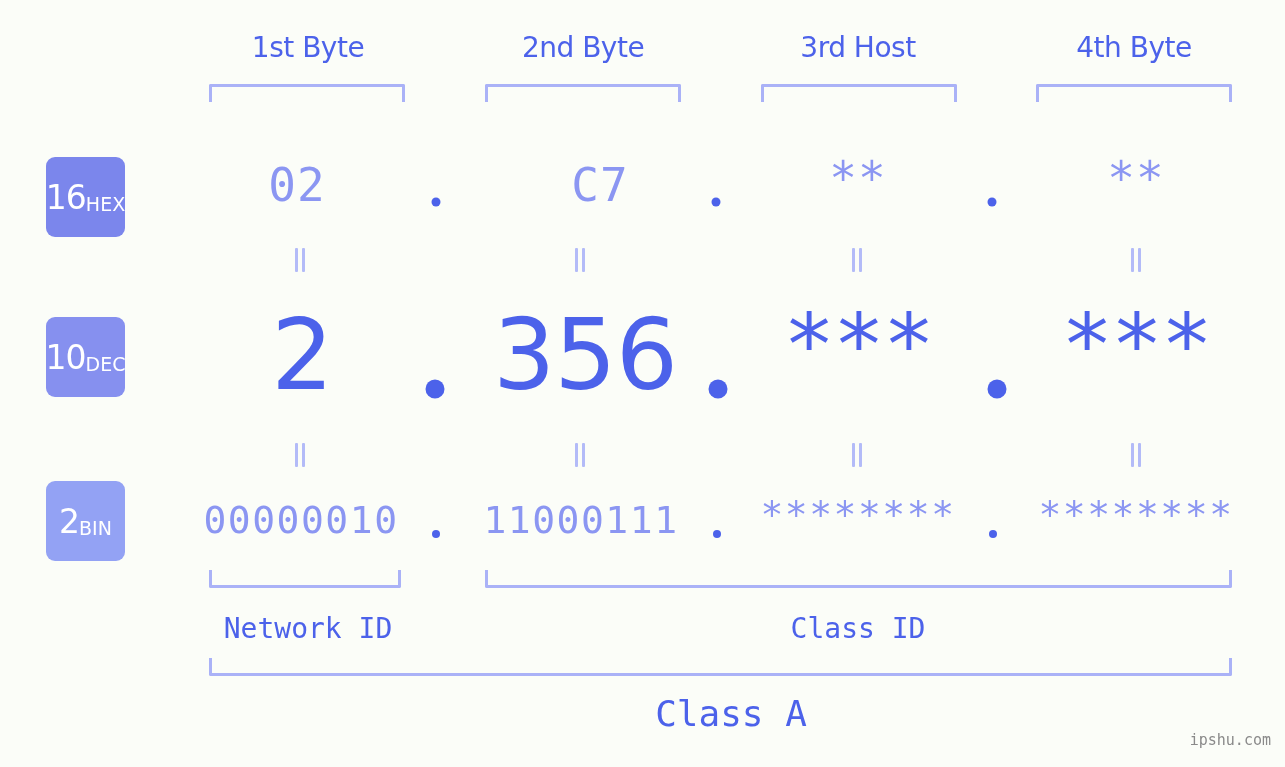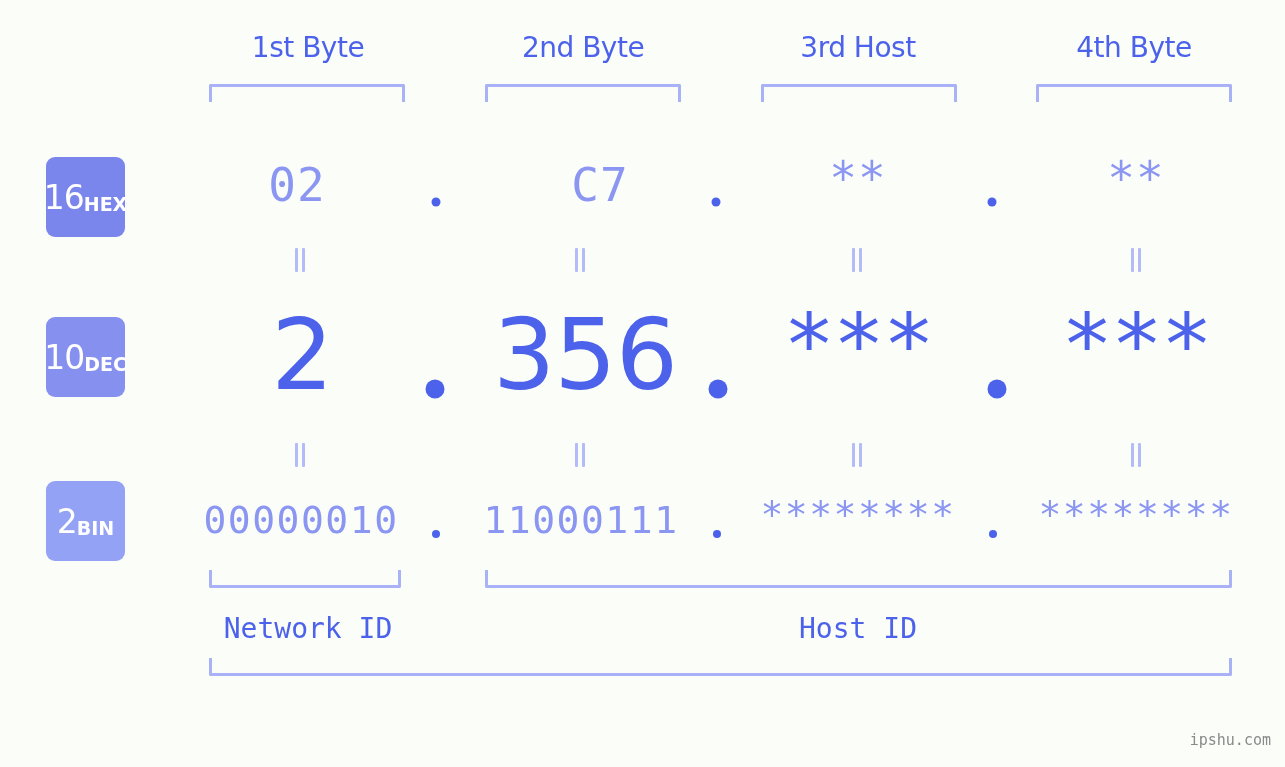--- a/index.html
+++ b/index.html
@@ -73,21 +73,21 @@
   }
   .badge .num {
     font-family: "DejaVu Sans", sans-serif;
     font-size: 33px;
     font-weight: 400;
     letter-spacing: -1px;
   }
   .badge .sys {
     font-family: "DejaVu Sans", sans-serif;
     font-size: 19px;
-    font-weight: 700;
+    font-weight: 400;
     margin-top: 14px;
     letter-spacing: 0px;
   }
 
   .cell {
     position: absolute;
     text-align: center;
     white-space: nowrap;
     transform: translate(-50%, -50%);
   }
@@ -246,19 +246,20 @@
   <div class="cell bin-val" style="left:581px;  top:520px;">11000111</div>
   <div class="dot dot-md" style="left:717px;  top:534px;"></div>
   <div class="cell bin-val" style="left:858px;  top:515px;">********</div>
   <div class="dot dot-md" style="left:993px;  top:534px;"></div>
   <div class="cell bin-val" style="left:1136px; top:515px;">********</div>
 
   <div class="bracket-up" style="left:209px; top:570px; width:192px;"></div>
   <div class="bracket-up" style="left:485px; top:570px; width:747px;"></div>
 
   <div class="section-label" style="left:308px; top:612px;">Network ID</div>
-  <div class="section-label" style="left:858px; top:612px;">Host ID</div>
+  <div class="section-label" style="left:858px; top:612px;">Class ID</div>
 
   <div class="bracket-up" style="left:209px; top:658px; width:1023px;"></div>
+  <div class="class-label" style="left:731px; top:693px;">Class A</div>
 
   <div class="watermark">ipshu.com</div>
 
 </div>
 
 </body></html>

